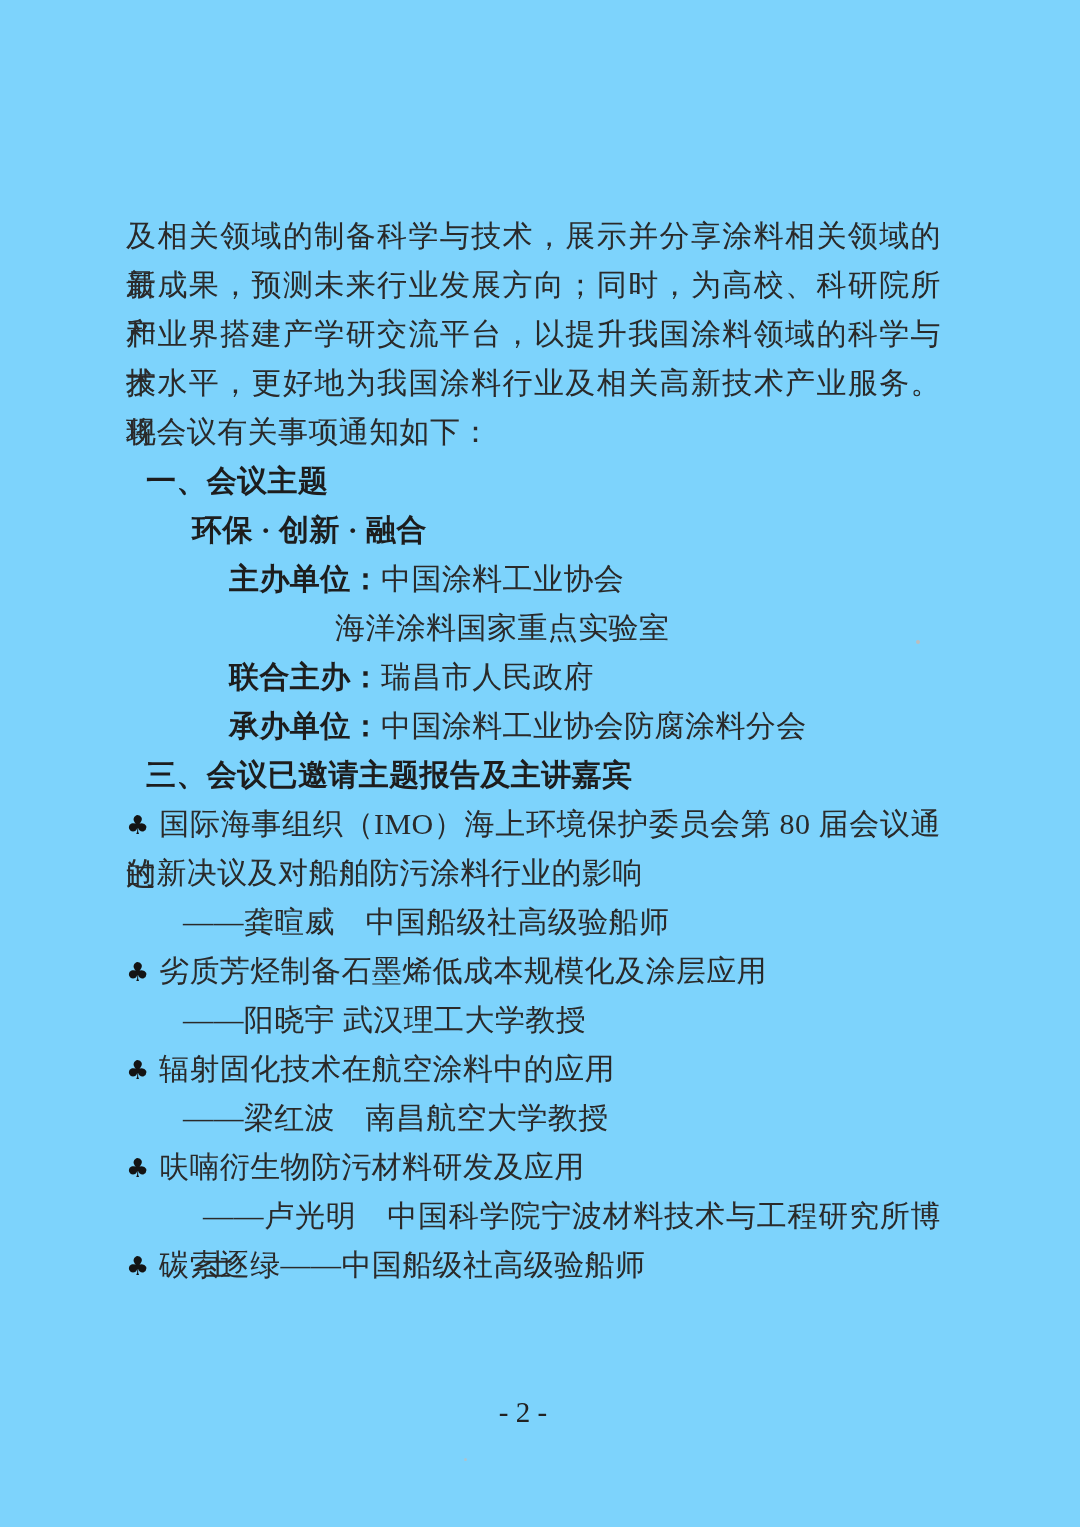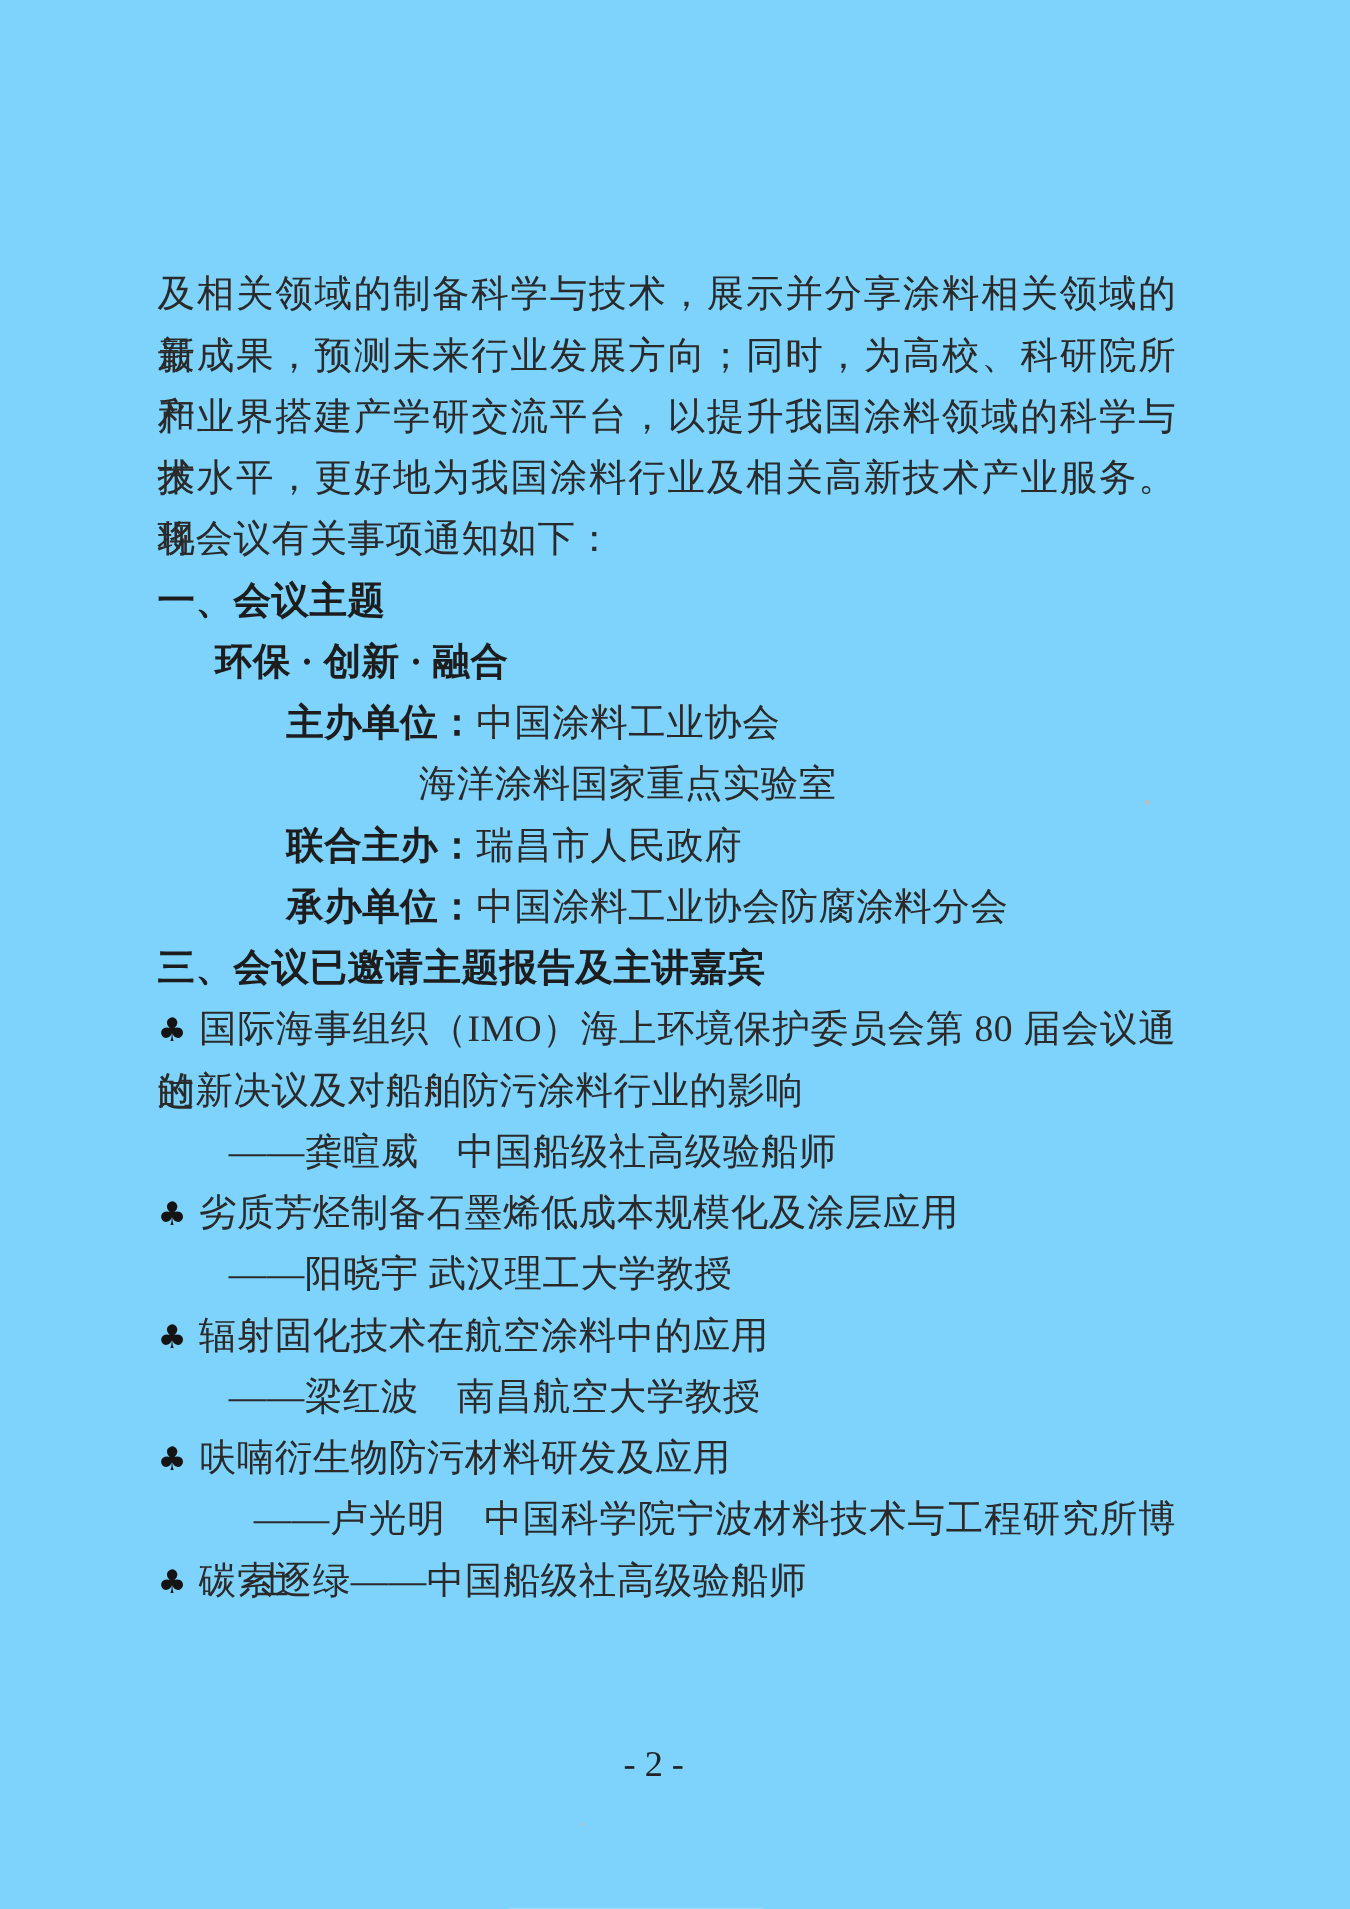--- a/index.html
+++ b/index.html
@@ -25,20 +25,21 @@
     letter-spacing:0.4px;
   }
   .just{
     text-align:justify;
     text-align-last:justify;
     text-justify:inter-character;
   }
   .bold{
     font-weight:bold;
     color:#1d1d1d;
+    margin-left:20px;
   }
   .theme-line{padding-left:46px;}
   .org-line{padding-left:59px;}
   .org-label{
     display:inline-block;
     min-width:150px;
     font-weight:bold;
     color:#1d1d1d;
     margin-left:44px;
   }

